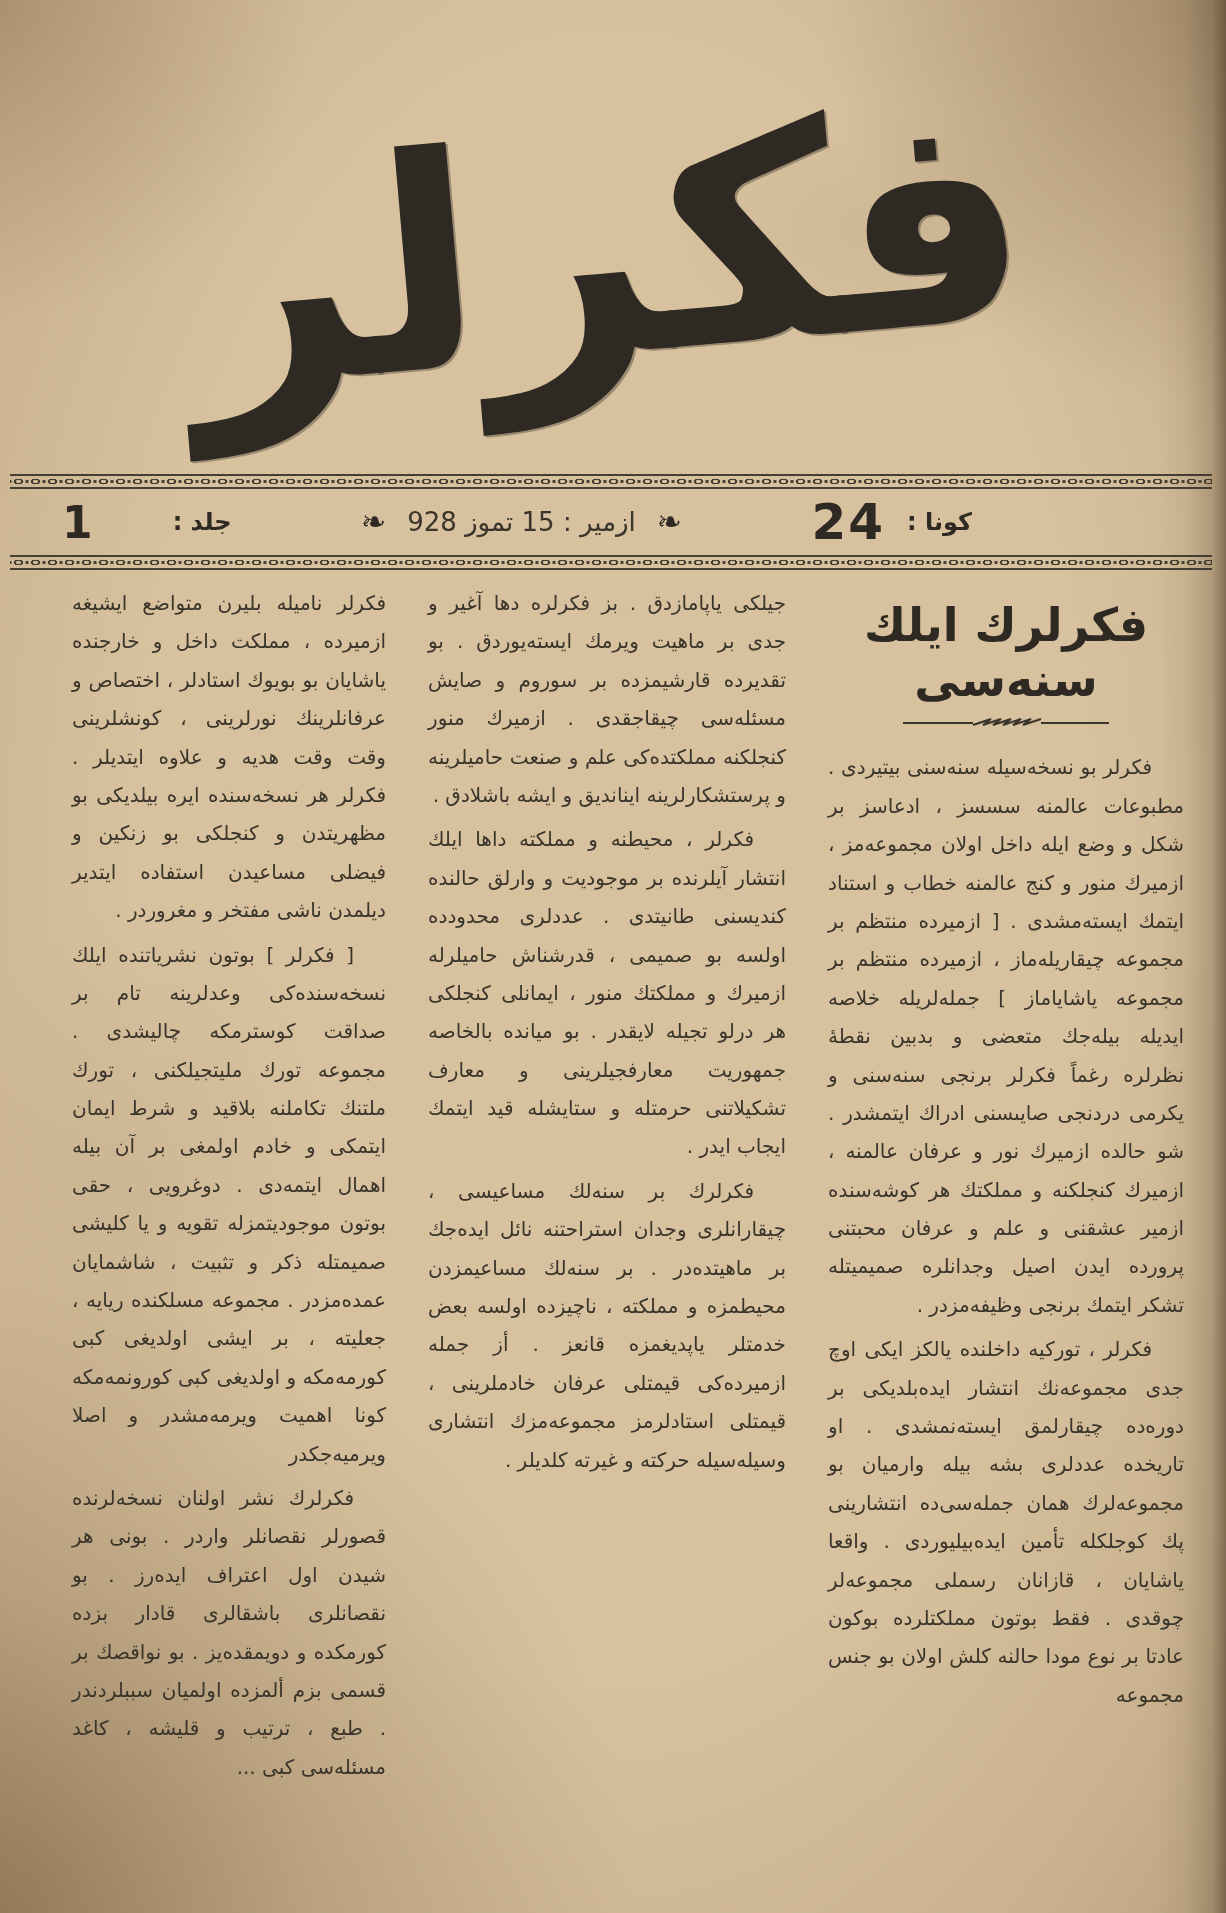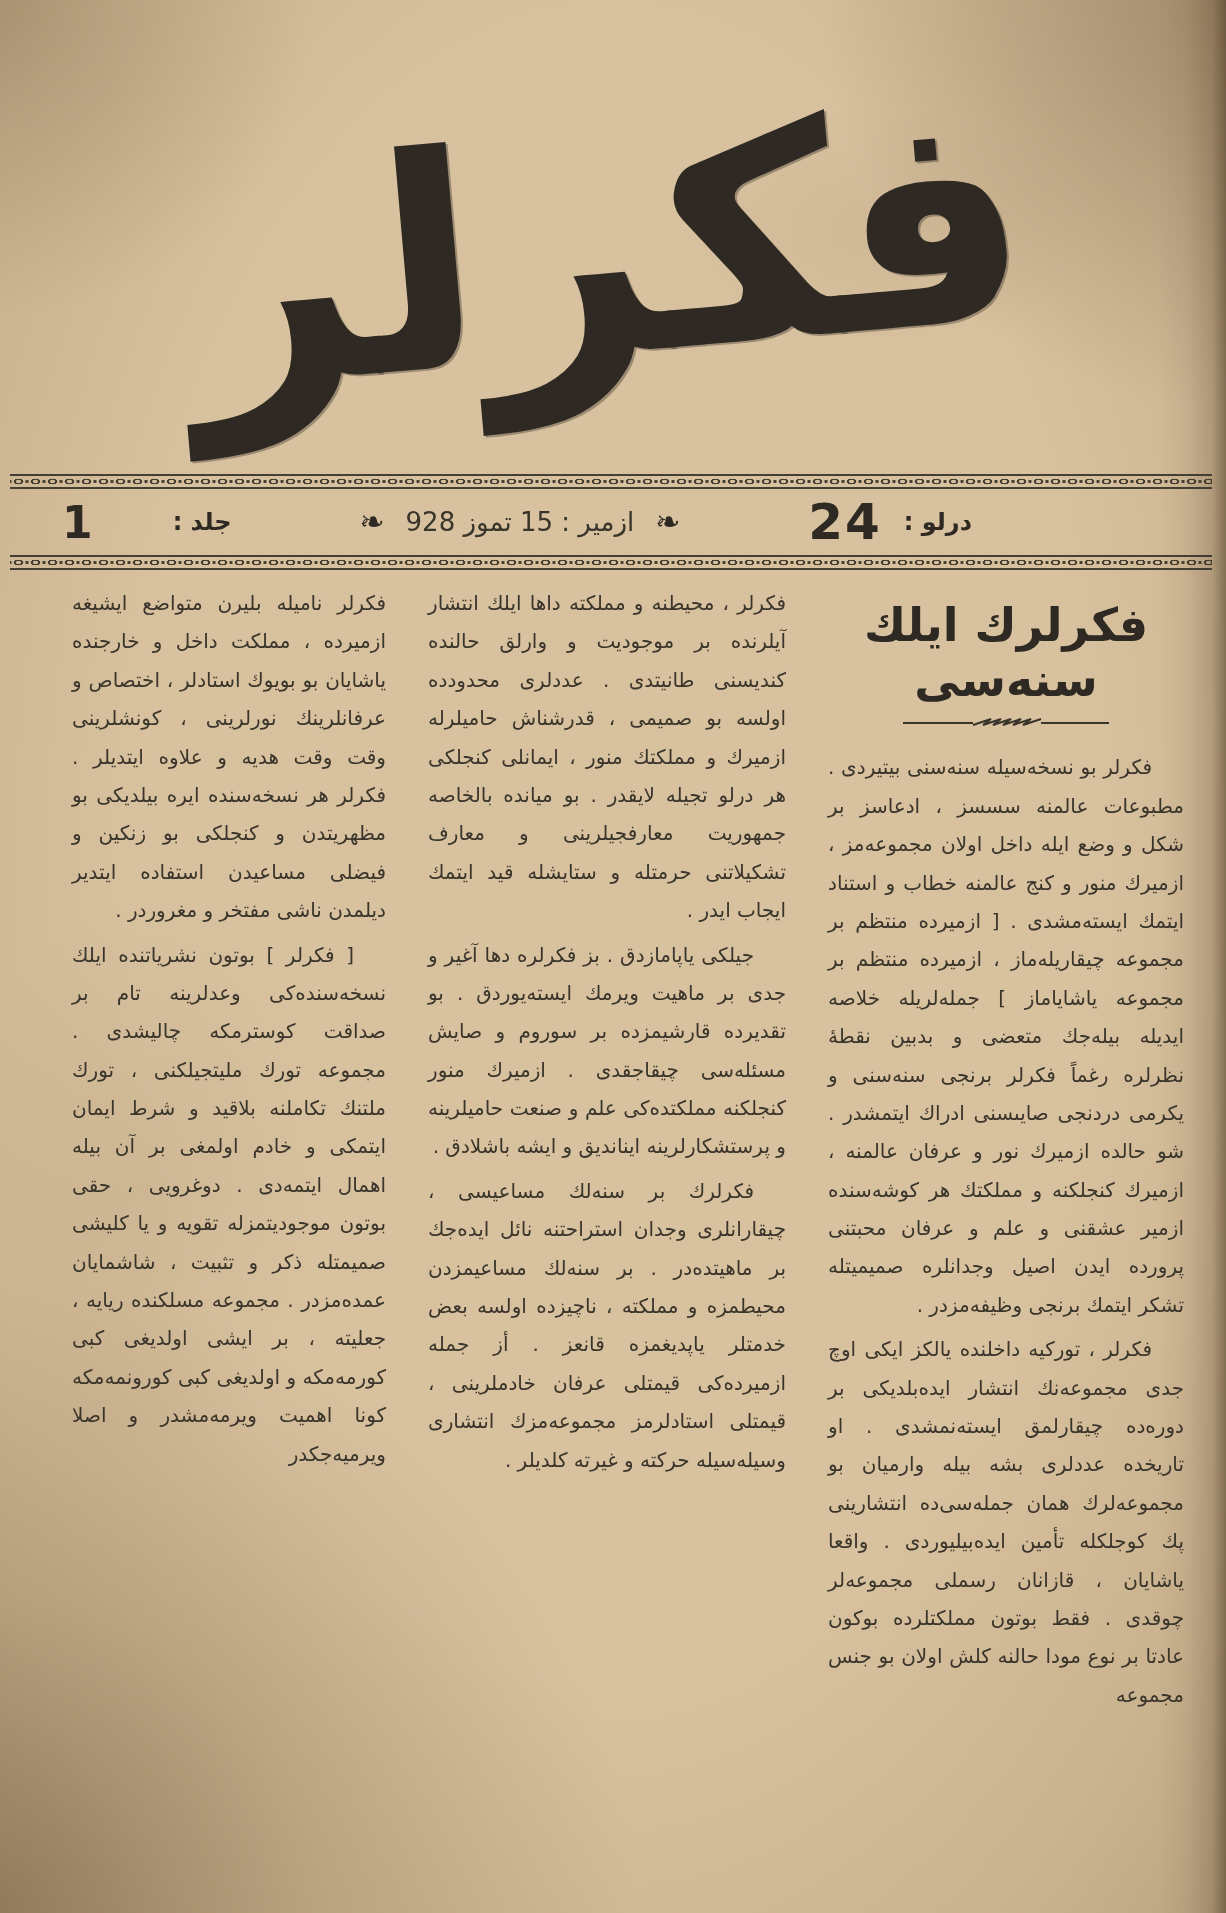--- a/index.html
+++ b/index.html
@@ -110,21 +110,21 @@
 <div class="page">
 
   <div class="masthead">
     <div class="masthead-title">فكرلر</div>
   </div>
 
   <div class="header-band">
     <div class="chain"></div>
     <div class="band-middle">
       <div class="issue">
-        <span class="hdr-label">درلو :</span>
+        <span class="hdr-label">كونا :</span>
         <span class="issue-number">24</span>
       </div>
       <div class="date">
         <span class="ornament">❧</span>
         <span class="date-text">ازمير : 15 تموز 928</span>
         <span class="ornament">❧</span>
       </div>
       <div class="volume">
         <span class="hdr-label">جلد :</span>
         <span class="volume-number">1</span>
@@ -145,27 +145,28 @@
         </g>
       </svg>
       <div>
           <p>فكرلر بو نسخه‌سيله سنه‌سنى بيتيردى . مطبوعات عالمنه سسسز ، ادعاسز بر شكل و وضع ايله داخل اولان مجموعه‌مز ، ازميرك منور و كنج عالمنه خطاب و استناد ايتمك ايسته‌مشدى . [ ازميرده منتظم بر مجموعه چيقاريله‌ماز ، ازميرده منتظم بر مجموعه ياشاياماز ] جمله‌لريله خلاصه ايديله بيله‌جك متعضى و بدبين نقطهٔ نظرلره رغماً فكرلر برنجى سنه‌سنى و يكرمى دردنجى صايىسنى ادراك ايتمشدر . شو حالده ازميرك نور و عرفان عالمنه ، ازميرك كنجلكنه و مملكتك هر كوشه‌سنده ازمير عشقنى و علم و عرفان محبتنى پرورده ايدن اصيل وجدانلره صميميتله تشكر ايتمك برنجى وظيفه‌مزدر .</p>
           <p>فكرلر ، توركيه داخلنده يالكز ايكى اوچ جدى مجموعه‌نك انتشار ايده‌بلديكى بر دوره‌ده چيقارلمق ايسته‌نمشدى . او تاريخده عددلرى بشه بيله وارميان بو مجموعه‌لرك همان جمله‌سى‌ده انتشارينى پك كوجلكله تأمين ايده‌بيليوردى . واقعا ياشايان ، قازانان رسملى مجموعه‌لر چوقدى . فقط بوتون مملكتلرده بوكون عادتا بر نوع مودا حالنه كلش اولان بو جنس مجموعه‌</p>
         </div>
     </div>
 
     <div class="col col-middle">
       <div>
+          <p>جيلكى ياپامازدق . بز فكرلره دها آغير و جدى بر ماهيت ويرمك ايسته‌يوردق . بو تقديرده قارشيمزده بر سوروم و صايش مسئله‌سى چيقاجقدى . ازميرك منور كنجلكنه مملكتده‌كى علم و صنعت حاميلرينه و پرستشكارلرينه اينانديق و ايشه باشلادق .</p>
           <p>فكرلر ، محيطنه و مملكته داها ايلك انتشار آيلرنده بر موجوديت و وارلق حالنده كنديسنى طانيتدى . عددلرى محدودده اولسه بو صميمى ، قدرشناش حاميلرله ازميرك و مملكتك منور ، ايمانلى كنجلكى هر درلو تجيله لايقدر . بو مياندە بالخاصه جمهوريت معارفجيلرينى و معارف تشكيلاتنى حرمتله و ستايشله قيد ايتمك ايجاب ايدر .</p>
-          <p>جيلكى ياپامازدق . بز فكرلره دها آغير و جدى بر ماهيت ويرمك ايسته‌يوردق . بو تقديرده قارشيمزده بر سوروم و صايش مسئله‌سى چيقاجقدى . ازميرك منور كنجلكنه مملكتده‌كى علم و صنعت حاميلرينه و پرستشكارلرينه اينانديق و ايشه باشلادق .</p>
           <p>فكرلرك بر سنه‌لك مساعيسى ، چيقارانلرى وجدان استراحتنه نائل ايده‌جك بر ماهيتده‌در . بر سنه‌لك مساعيمزدن محيطمزه و مملكته ، ناچيزده اولسه بعض خدمتلر ياپديغمزه قانعز . أز جمله ازميرده‌كى قيمتلى عرفان خادملرينى ، قيمتلى استادلرمز مجموعه‌مزك انتشارى وسيله‌سيله حركته و غيرته كلديلر .</p>
         </div>
     </div>
 
     <div class="col col-left">
       <div>
           <p>فكرلر ناميله بليرن متواضع ايشيغه ازميرده ، مملكت داخل و خارجنده ياشايان بو بويوك استادلر ، اختصاص و عرفانلرينك نورلرينى ، كونشلرينى وقت وقت هديه و علاوه ايتديلر . فكرلر هر نسخه‌سنده ايره بيلديكى بو مظهريتدن و كنجلكى بو زنكين و فيضلى مساعيدن استفاده ايتدير ديلمدن ناشى مفتخر و مغروردر .</p>
           <p>[ فكرلر ] بوتون نشرياتنده ايلك نسخه‌سنده‌كى وعدلرينه تام بر صداقت كوسترمكه چاليشدى . مجموعه تورك مليتجيلكنى ، تورك ملتنك تكاملنه بلاقيد و شرط ايمان ايتمكى و خادم اولمغى بر آن بيله اهمال ايتمه‌دى . دوغرويى ، حقى بوتون موجوديتمزله تقويه و يا كليشى صميمتله ذكر و تثبيت ، شاشمايان عمده‌مزدر . مجموعه مسلكنده ريايه ، جعليته ، بر ايشى اولديغى كبى كورمه‌مكه و اولديغى كبى كورونمه‌مكه كونا اهميت ويرمه‌مشدر و اصلا ويرميه‌جكدر</p>
+          <p>فكرلرك نشر اولنان نسخه‌لرنده قصورلر نقصانلر واردر . بونى هر شيدن اول اعتراف ايده‌رز . بو نقصانلرى باشقالرى قادار بزده كورمكده و دويمقده‌يز . بو نواقصك بر قسمى بزم ألمزده اولميان سببلردندر . طبع ، ترتيب و قليشه ، كاغد مسئله‌سى كبى ...</p>
         </div>
     </div>
 
   </div>
 </div>
 
 </body></html>

